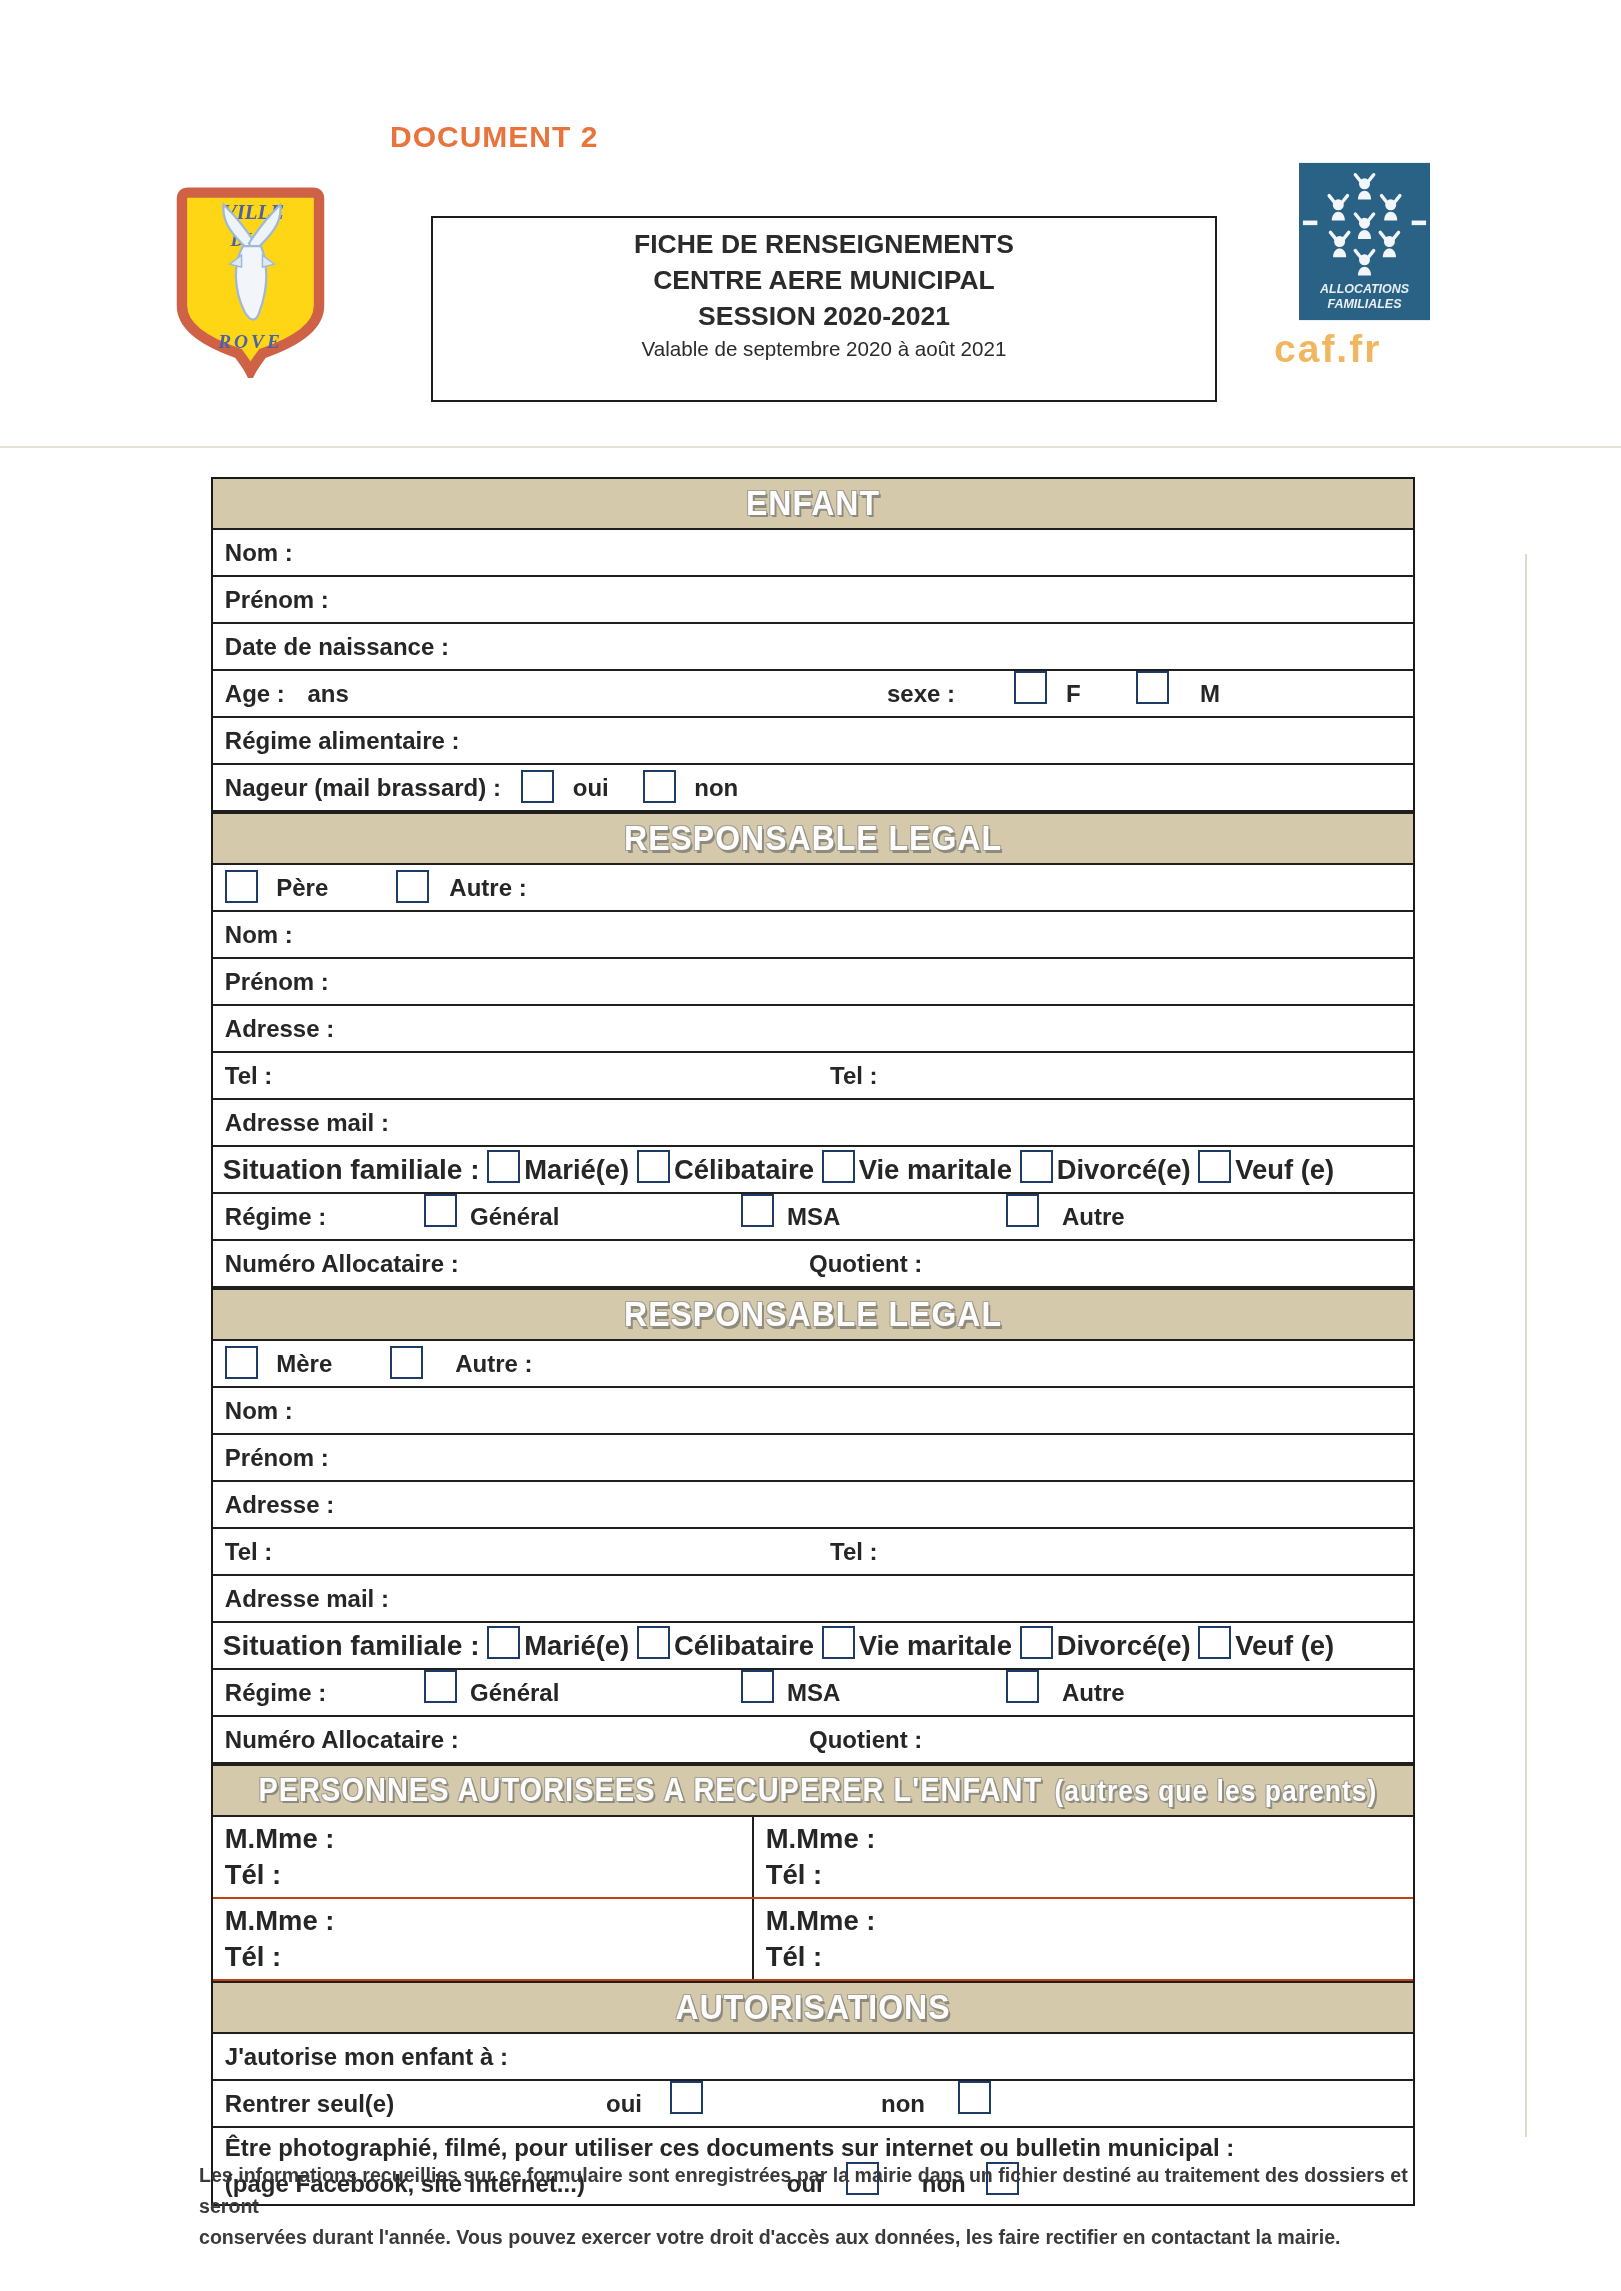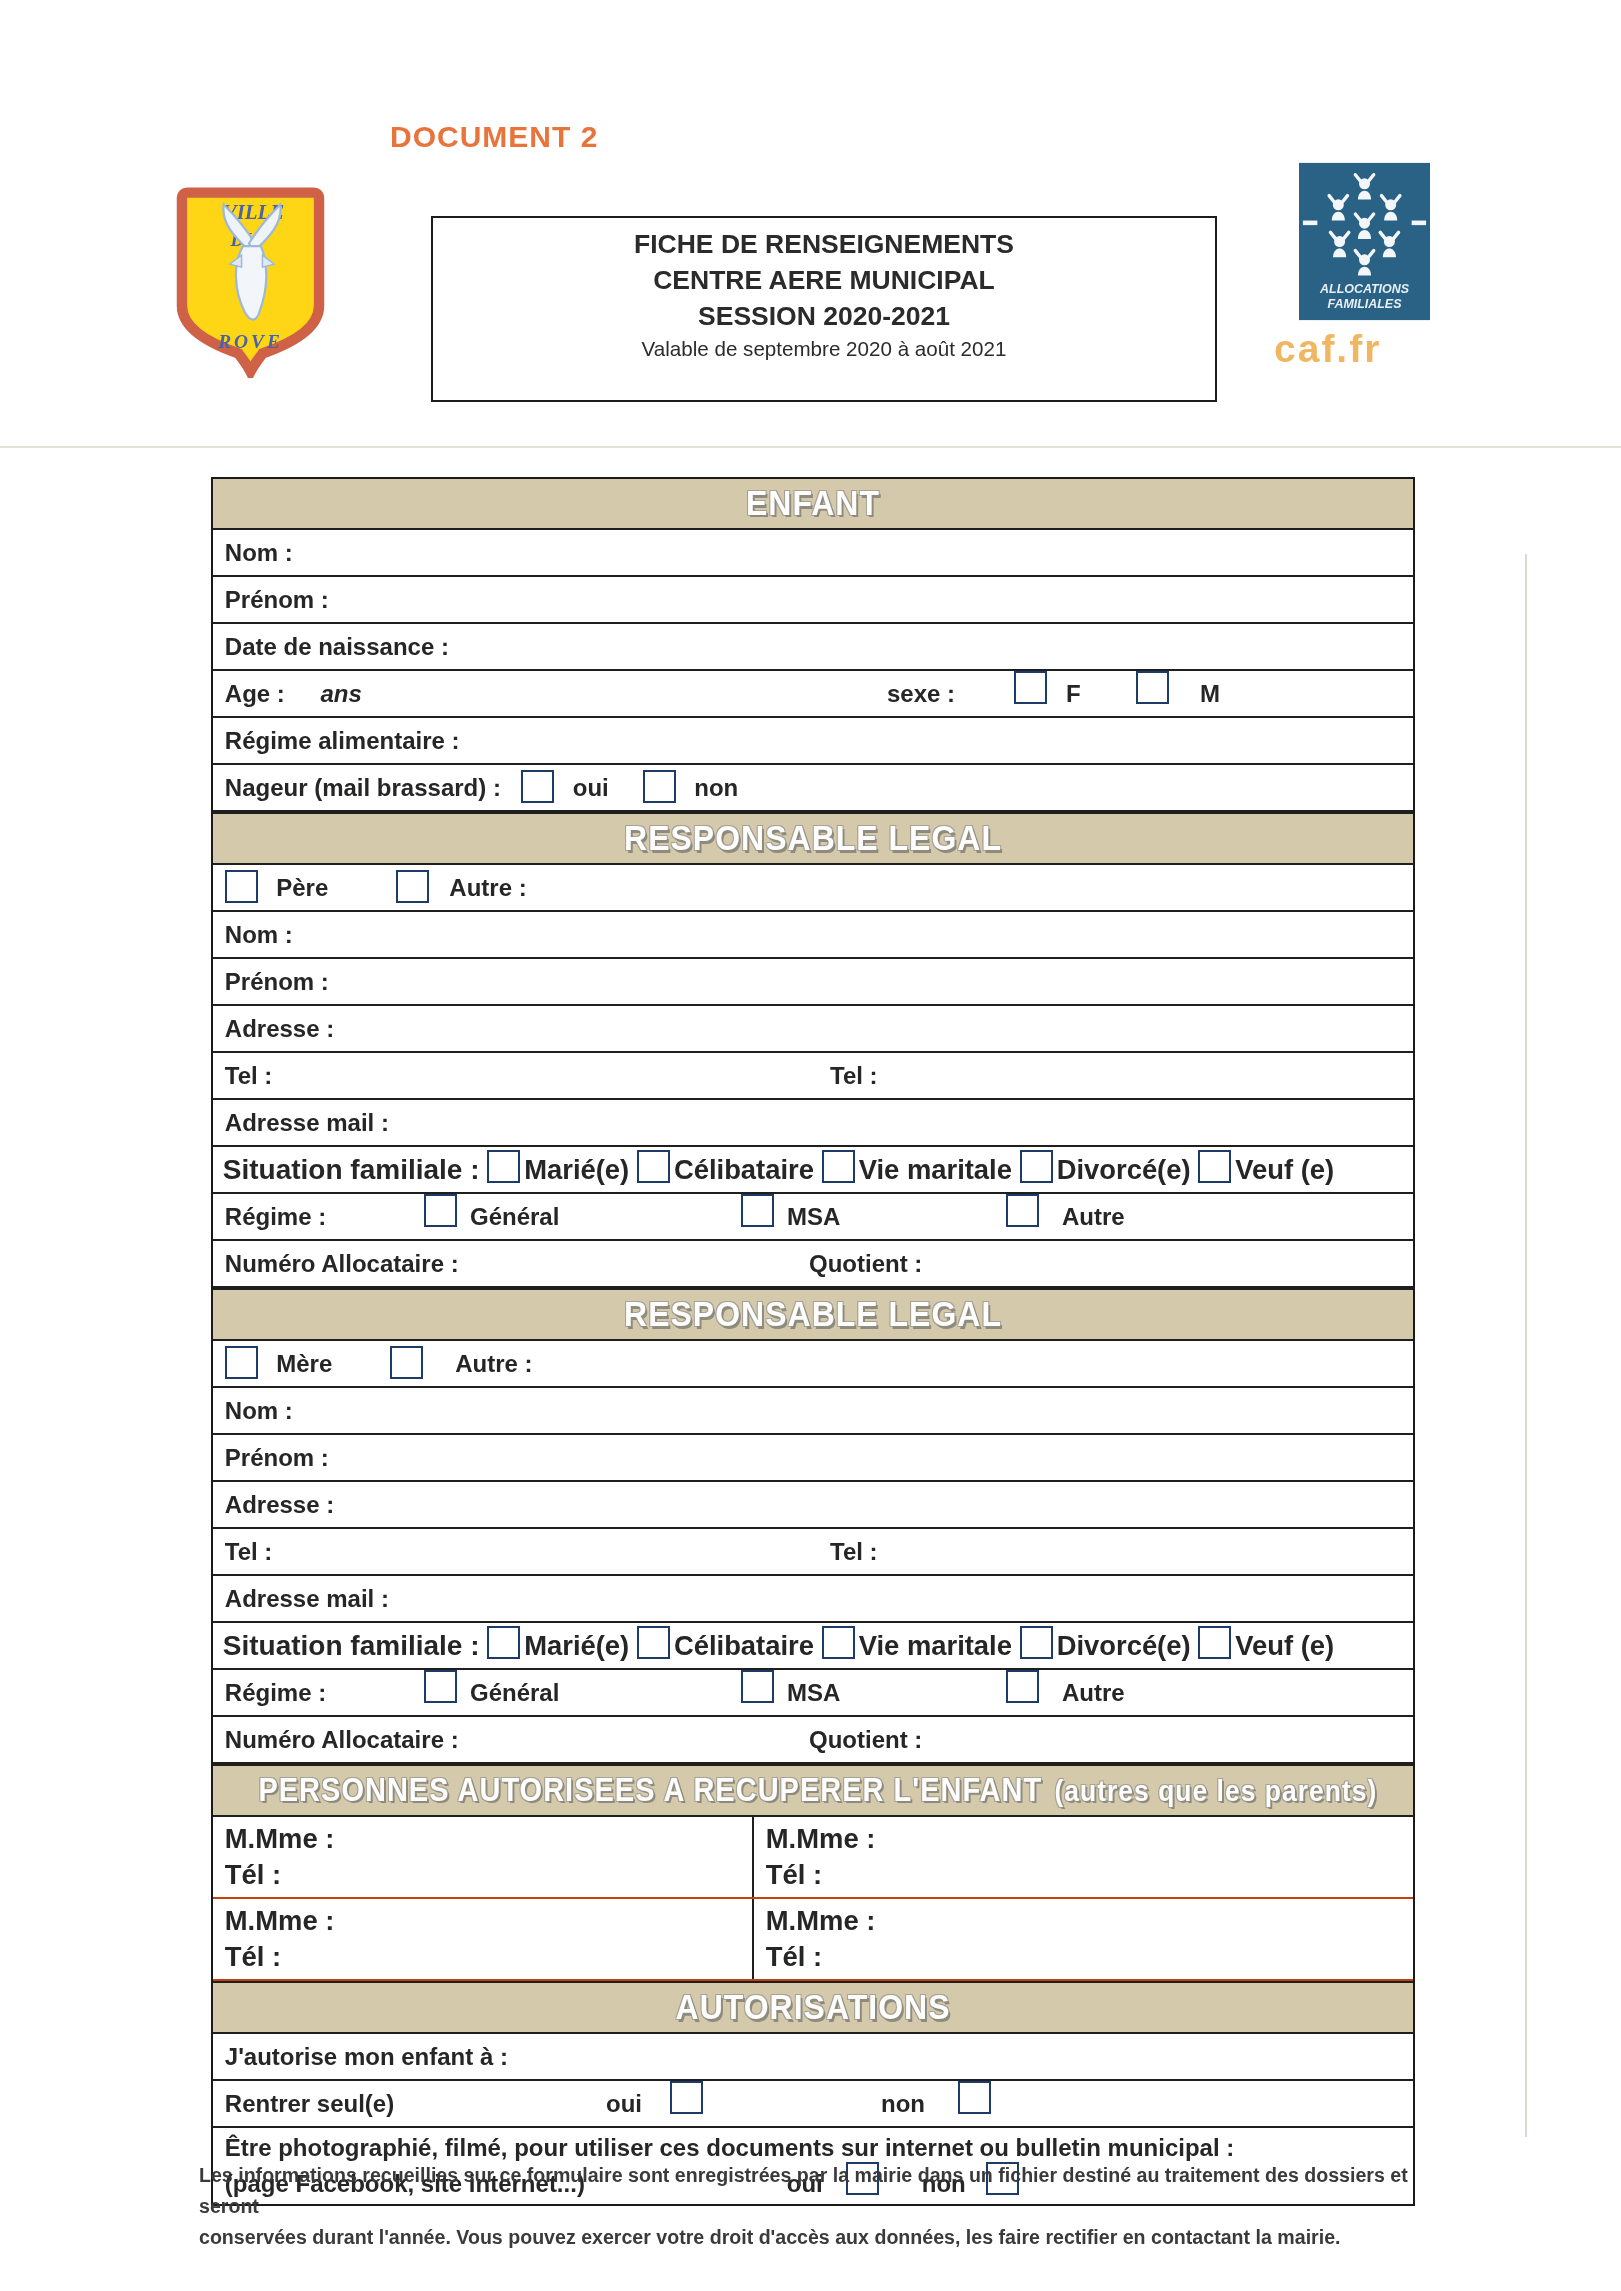--- a/index.html
+++ b/index.html
@@ -164,21 +164,21 @@
       <span>Nom :</span>
     </div>
     <div class="row">
       <span>Prénom :</span>
     </div>
     <div class="row">
       <span>Date de naissance :</span>
     </div>
     <div class="row">
       <span>Age :</span>
-      <span style="margin-left:29px;font-style:italic;">ans</span>
+      <span style="margin-left:16px;">ans</span>
       <span class="abs" style="left:674px;">sexe :</span>
       <span class="cbx abs" style="left:801px; top:5.9px;"></span>
       <span class="abs" style="left:853px;">F</span>
       <span class="cbx abs" style="left:923px; top:5.9px;"></span>
       <span class="abs" style="left:987px;">M</span>
     </div>
     <div class="row">
       <span>Régime alimentaire :</span>
     </div>
     <div class="row">

